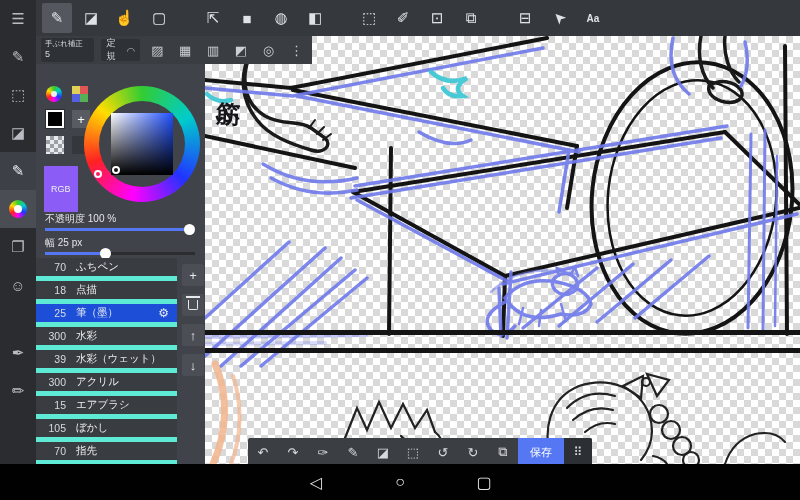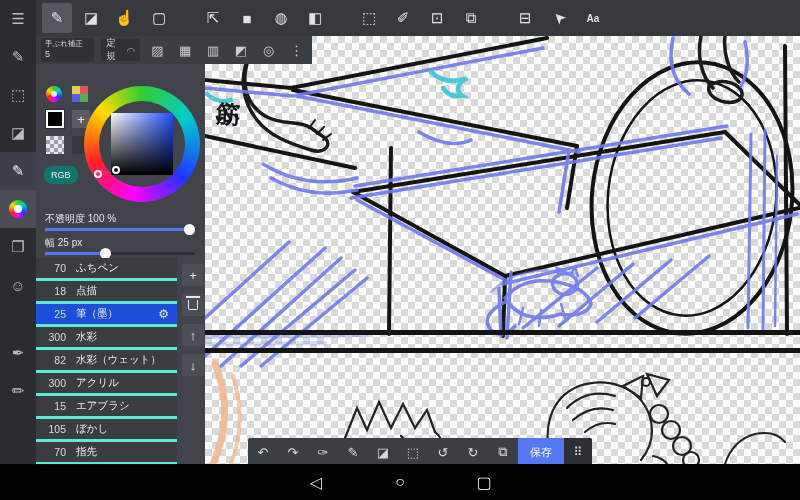--- a/index.html
+++ b/index.html
@@ -53,43 +53,43 @@
       background:conic-gradient(#e05555 0 25%, #55b055 0 50%, #5560e0 0 75%, #e0d055 0); }
   .swatch { width:18px; height:18px; position:absolute; }
   .swatch.black { left:10px; top:46px; background:#000; border:2px solid #fff; outline:1px solid #2b2d31; }
   .plus-btn { left:36px; top:46px; width:18px; height:18px; position:absolute; background:#585c62;
       color:#fff; font-size:13px; display:flex; align-items:center; justify-content:center; }
   .swatch.trans { left:10px; top:72px;
       background-image: linear-gradient(45deg,#9aa0a6 25%,transparent 25%,transparent 75%,#9aa0a6 75%),
                         linear-gradient(45deg,#9aa0a6 25%,#e8eaee 25%,#e8eaee 75%,#9aa0a6 75%);
       background-size:8px 8px; background-position:0 0,4px 4px; }
   .swatch.gray { left:36px; top:72px; background:#34373c; }
-  .rgb-btn { position:absolute; left:8px; top:102px; background:#0f766e; color:#eceef0;
-      font-size:9px; padding:4px 7px; border-radius:8px; }
+  .rgb-btn { position:absolute; left:8px; top:102px; background:#8b5cf6; color:#eceef0;
+      font-size:9px; padding:18px 7px; border-radius:0; }
 
   .wheel { position:absolute; left:48px; top:22px; width:116px; height:116px; border-radius:50%;
       background:conic-gradient(#3c3 0deg,#0cc 60deg,#23f 130deg,#f0f 190deg,#f22 250deg,#fd0 310deg,#3c3 360deg); }
   .wheel::after { content:""; position:absolute; left:15px; top:15px; width:86px; height:86px;
       border-radius:50%; background:#404349; }
   .sv { position:absolute; left:27px; top:27px; width:62px; height:62px; z-index:2;
       background: linear-gradient(to bottom, rgba(0,0,0,0), #000),
                   linear-gradient(to right, #fff, #2050ff); }
   .dot { position:absolute; width:8px; height:8px; border-radius:50%; border:2px solid #fff;
       background:transparent; z-index:3; }
   .ring-dot { left:10px; top:84px; }
   .sv-dot { left:28px; top:80px; }
 
   .slider-label { position:absolute; left:9px; color:#e4e6ea; font-size:10px; }
   .slider { position:absolute; left:9px; width:150px; height:10px; }
   .slider .track { position:absolute; top:4px; left:0; right:0; height:3px; background:#2b2d31; }
   .slider .fill { position:absolute; top:4px; left:0; height:3px; background:#5677f3; }
   .slider .knob { position:absolute; top:0; width:11px; height:11px; border-radius:50%; background:#fff; }
 
   .brush-list { position:absolute; left:0px; top:194px; width:141px; }
-  .brush-row { height:23px; background:#393c41; border-bottom:3px solid #5eead4;
+  .brush-row { height:23px; background:#393c41; border-bottom:5px solid #5eead4;
       display:flex; align-items:center; color:#eceef0; font-size:10.5px; }
   .brush-row .bsize { width:30px; text-align:right; margin-right:10px; color:#d8dbdf; }
   .brush-row.selected { background:#1d4ed8; }
   .brush-row .gear { margin-left:auto; margin-right:8px; font-size:12px; color:#e8eaee; }
 
   .strip-btn { position:absolute; left:146px; width:22px; height:22px; background:#4b4e54;
       color:#e6e8ec; display:flex; align-items:center; justify-content:center; font-size:13px;
       border-radius:2px; }
   .trash-glyph { width:10px; height:10px; border:1.5px solid #e6e8ec; border-top:none;
       border-radius:0 0 2px 2px; position:relative; }
@@ -376,21 +376,21 @@
       <div class="brush-row selected">
           <span class="bsize">25</span>
           <span>筆（墨）</span>
           <span class="gear">⚙</span>
         </div>
       <div class="brush-row">
           <span class="bsize">300</span>
           <span>水彩</span>
         </div>
       <div class="brush-row">
-          <span class="bsize">82</span>
+          <span class="bsize">39</span>
           <span>水彩（ウェット）</span>
         </div>
       <div class="brush-row">
           <span class="bsize">300</span>
           <span>アクリル</span>
         </div>
       <div class="brush-row">
           <span class="bsize">15</span>
           <span>エアブラシ</span>
         </div>

